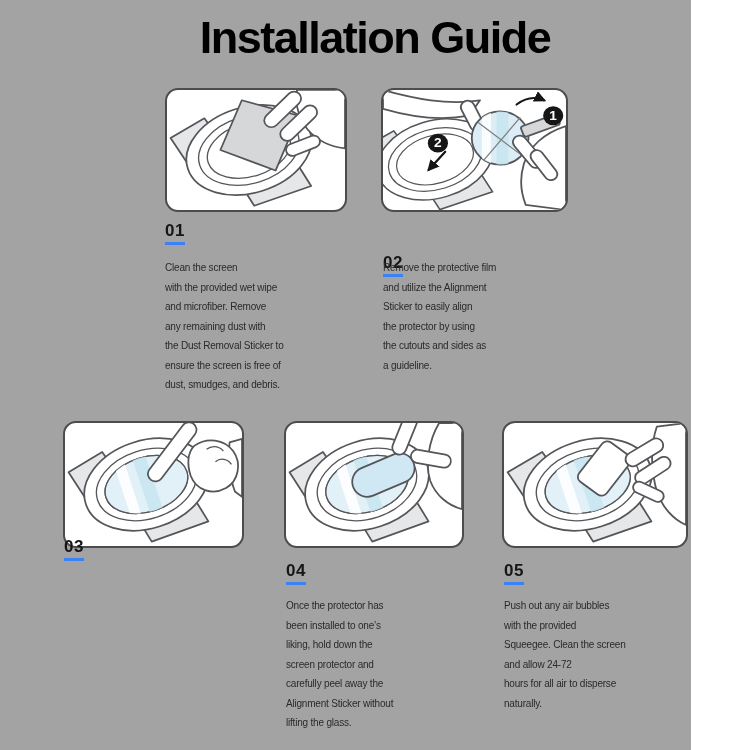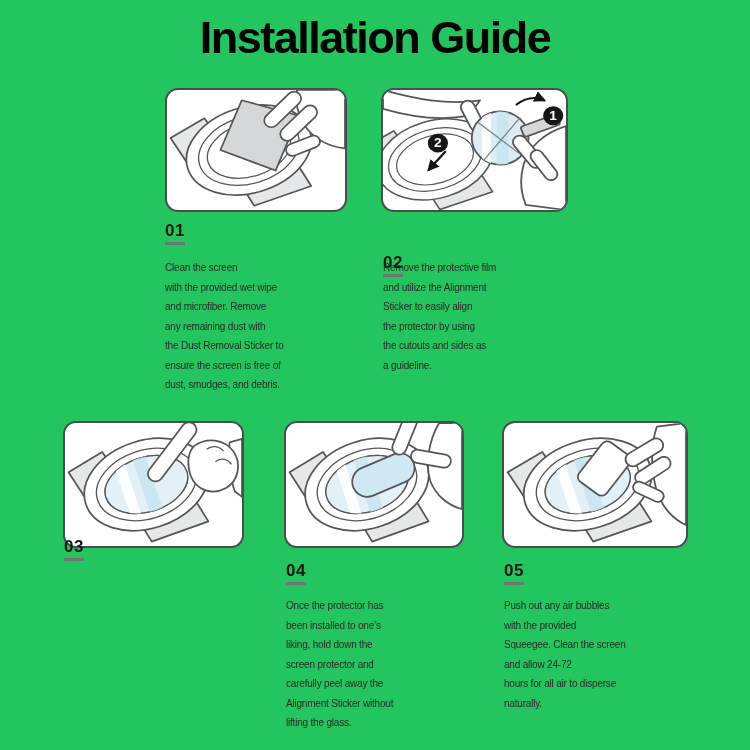--- a/index.html
+++ b/index.html
@@ -1,35 +1,35 @@
 <!DOCTYPE html>
 <html><head>
 <meta charset="utf-8">
 <style>
   html,body { margin:0; padding:0; background:#ffffff; }
   #canvas {
-    position:relative; width:750px; height:750px; background:#22c55e;
+    position:relative; width:691px; height:750px; background:#a3a3a3;
     font-family:"Liberation Sans", sans-serif; overflow:hidden;
   }
   .title {
     position:absolute; left:0; top:15px; width:750px; text-align:center;
     font-size:45px; font-weight:700; letter-spacing:-1.5px; color:#000;
     line-height:1;
   }
   .panel {
     position:absolute; border:2px solid #4b4c4e; border-radius:13px;
     background:#fff; box-sizing:border-box; overflow:hidden;
   }
   .ill { width:100%; height:100%; display:block; }
   .stepnum {
     position:absolute; font-size:17px; font-weight:700; color:#161616;
     letter-spacing:0.5px; line-height:1;
   }
   .stepnum span {
-    display:inline-block; border-bottom:3px solid #737373; padding-bottom:3px;
+    display:inline-block; border-bottom:3px solid #3b82f6; padding-bottom:3px;
   }
   .desc {
     position:absolute; font-size:10px; line-height:19.5px; color:#2b2a29;
     white-space:pre-line; letter-spacing:-0.2px;
   }
   
   .st  { stroke:#55565a; stroke-width:2; stroke-linejoin:round; stroke-linecap:round; }
   .st15{ stroke:#55565a; stroke-width:1.5; stroke-linejoin:round; stroke-linecap:round; }
   .white { fill:#ffffff; }
   .band  { fill:#e6e7e8; }

